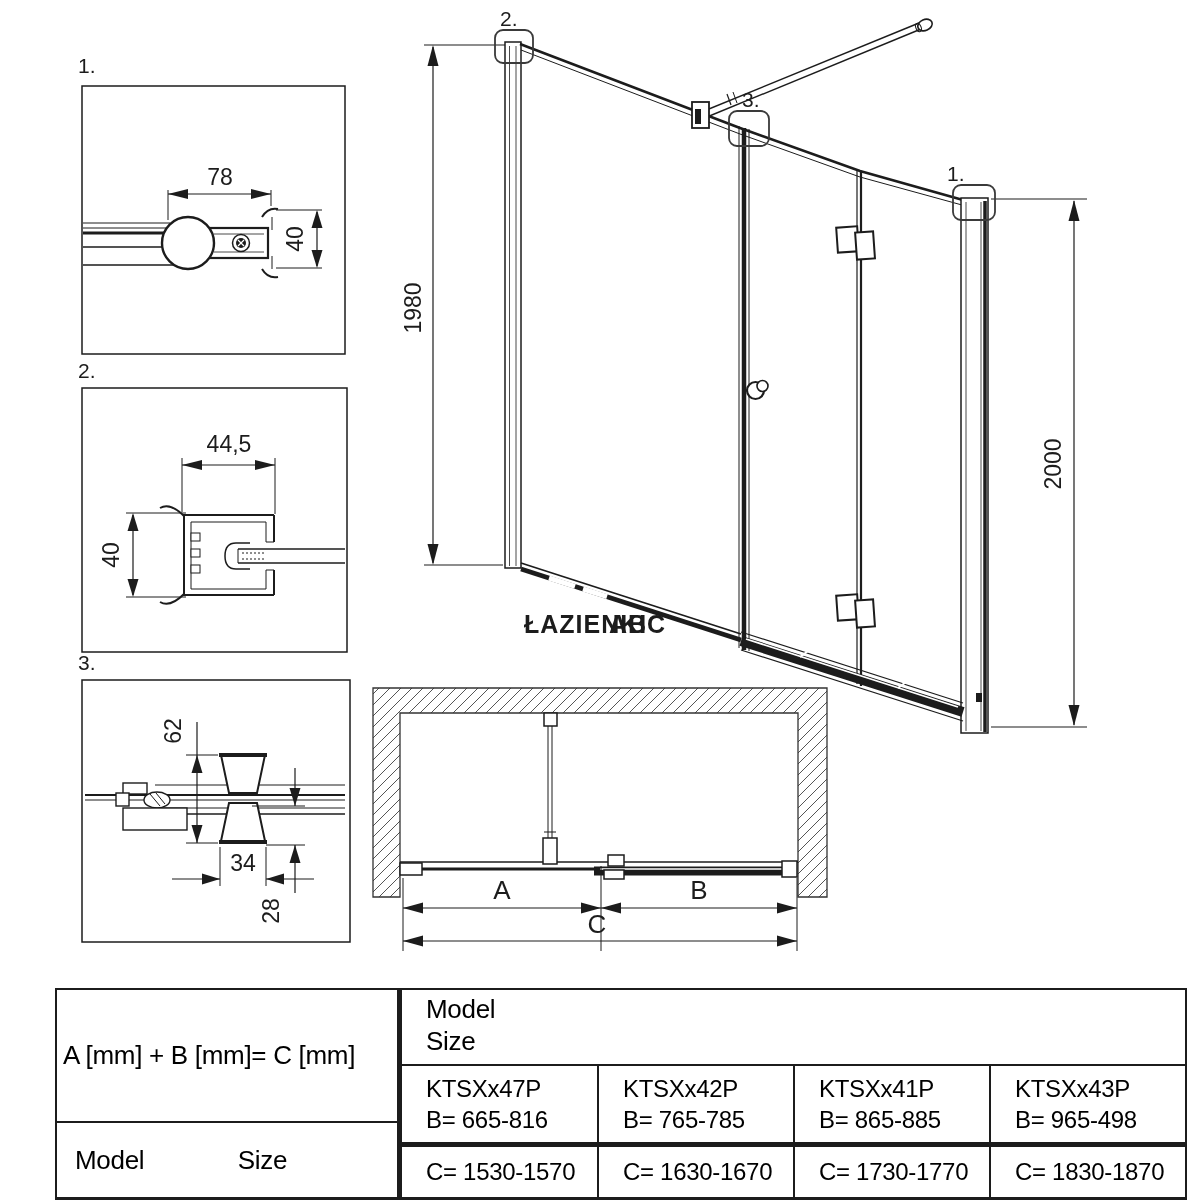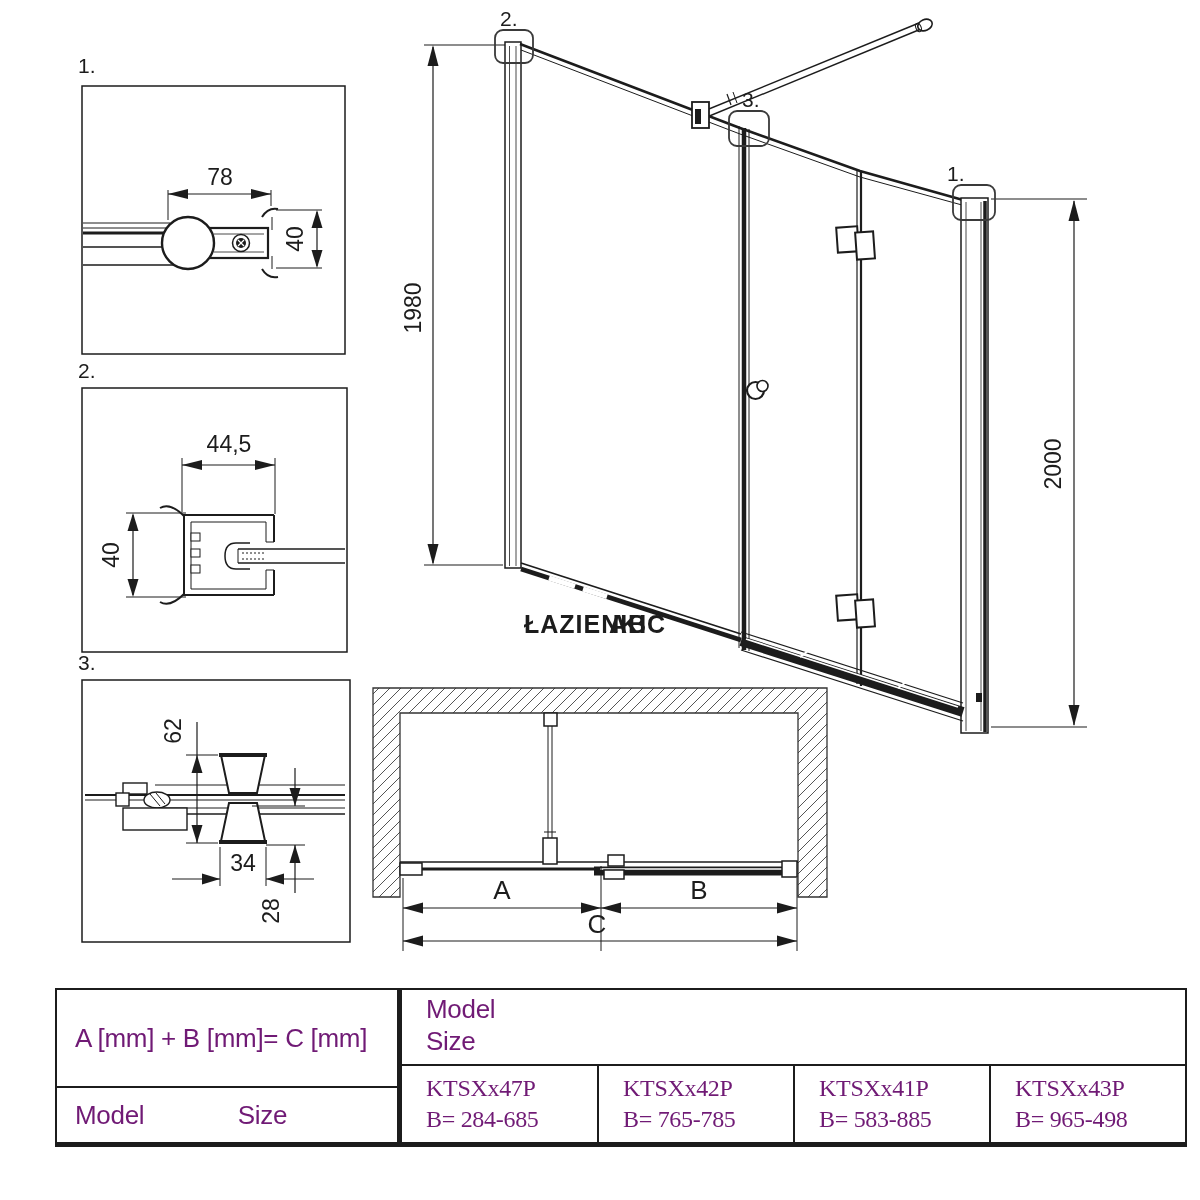--- a/index.html
+++ b/index.html
@@ -12,34 +12,34 @@
   .wl{stroke:#ffffff;fill:none;}
   .mk{stroke:#3a3a3a;fill:none;}
   text{font-family:"Liberation Sans",sans-serif;fill:#1c1c1c;}
   .dim{font-size:23px;}
   .lab{font-size:21px;}
   .abc{font-size:25px;font-weight:bold;letter-spacing:1px;}
   .pdim{font-size:26px;}
 
   .spec{position:absolute;left:55px;top:988px;width:1132px;display:flex;}
   table{border-collapse:collapse;table-layout:fixed;}
-  td{font-size:25px;color:#701a75;letter-spacing:-0.3px;}
+  td{font-size:25px;color:#000000;letter-spacing:-0.3px;}
   .tL{width:347px;border-top:2px solid #1c1c1c;border-left:2px solid #1c1c1c;
       border-bottom:5px solid #1c1c1c;border-right:5px solid #1c1c1c;}
-  .tL .r1 td{height:93px;border-bottom:2px solid #1c1c1c;font-size:26px;padding-left:18px;margin-left:43px;}
+  .tL .r1 td{height:93px;border-bottom:2px solid #1c1c1c;font-size:26px;padding-left:6px;margin-left:43px;}
   .tL .r2 td{height:51px;border-bottom:5px solid #1c1c1c;font-size:26px;}
   .tL .r3 td{height:48px;}
   .tL .c1{padding-left:18px;}
   .tL .c2{padding-left:10px;}
   .tR{width:785px;border-top:2px solid #1c1c1c;border-right:2px solid #1c1c1c;
       border-bottom:5px solid #1c1c1c;}
   .tR .r1 td{height:70px;border-bottom:2px solid #1c1c1c;font-size:26px;
              padding:4px 0 0 24px;vertical-align:top;line-height:1.22;}
   .tR .r2 td{height:74px;border-bottom:5px solid #1c1c1c;font-size:24px;
-             padding-left:24px;line-height:1.3;font-family:Liberation Serif, serif;}
+             padding-left:24px;line-height:1.3;}
   .tR .r3 td{height:48px;font-size:24px;padding-left:24px;}
   .tR .r2 td + td,.tR .r3 td + td{border-left:2px solid #1c1c1c;}
 </style>
 </head>
 <body>
 
 <div class="canvas">
 
 <svg width="1200" height="985" viewBox="0 0 1200 985">
   <defs>
@@ -331,32 +331,38 @@
     <tbody>
           <tr class="r1">
       <td colspan="4">
         <div>Model</div>
         <div>Size</div>
       </td>
     </tr>
     <tr class="r2">
       <td>
         <div>KTSXx47P</div>
-        <div>B= 284-685</div>
+        <div>B= 665-816</div>
       </td>
       <td>
         <div>KTSXx42P</div>
         <div>B= 765-785</div>
       </td>
       <td>
         <div>KTSXx41P</div>
-        <div>B= 583-885</div>
+        <div>B= 865-885</div>
       </td>
       <td>
         <div>KTSXx43P</div>
         <div>B= 965-498</div>
       </td>
     </tr>
+    <tr class="r3">
+      <td>C= 1530-1570</td>
+      <td>C= 1630-1670</td>
+      <td>C= 1730-1770</td>
+      <td>C= 1830-1870</td>
+    </tr>
   </tbody>
       </table>
 </div>
 
 </div>
 
 </body></html>

